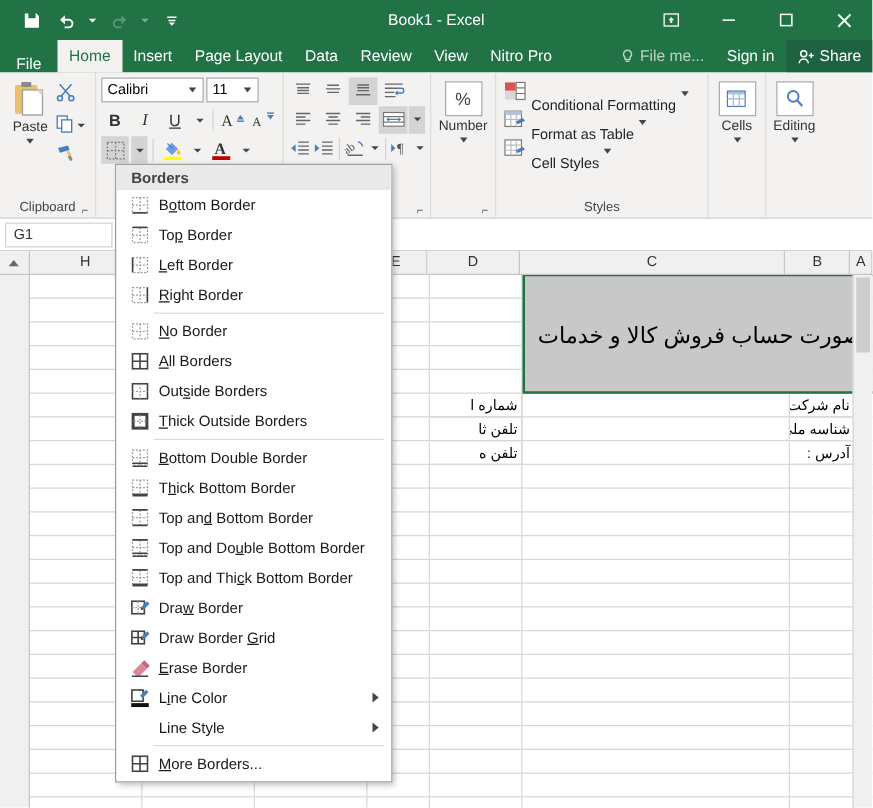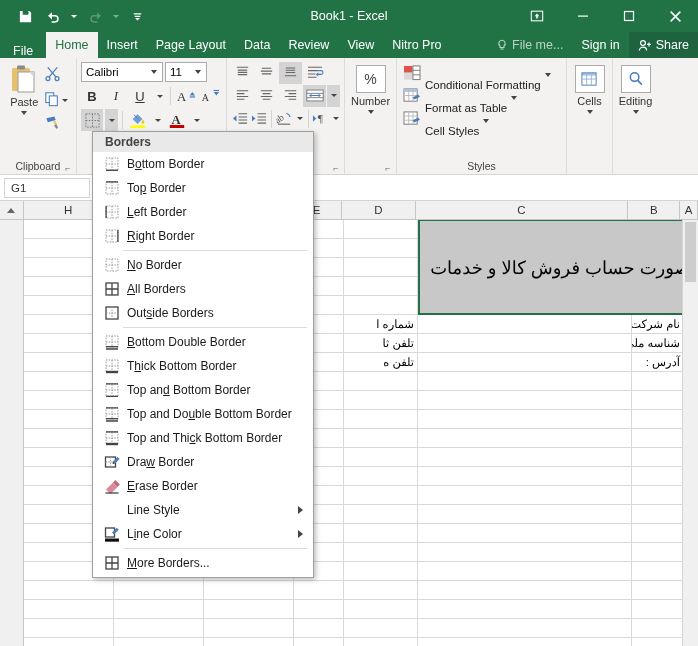--- a/index.html
+++ b/index.html
@@ -864,20 +864,29 @@
       </div>
       <div class="bitem">
         <span class="bicon">
           <svg width="16" height="16" viewBox="0 0 16 16">
             <rect x="2" y="2" width="12" height="12" fill="none" stroke="#444" stroke-width="1.3"></rect>
             <path stroke="#9a9a9a" stroke-width="1" stroke-dasharray="1.5 1.3" d="M8 2v12M2 8h12"></path>
           </svg>
         </span>
         <span class="blabel">Out<u>s</u>ide Borders</span>
       </div>
+      <div class="bitem">
+        <span class="bicon">
+          <svg width="16" height="16" viewBox="0 0 16 16">
+            <rect x="2.5" y="2.5" width="11" height="11" fill="none" stroke="#444" stroke-width="2.4"></rect>
+            <path stroke="#9a9a9a" stroke-width="1" stroke-dasharray="1.5 1.3" d="M8 3v10M3 8h10"></path>
+          </svg>
+        </span>
+        <span class="blabel"><u>T</u>hick Outside Borders</span>
+      </div>
       <div class="bsep"></div>
       <div class="bitem">
         <span class="bicon">
           <svg width="16" height="16" viewBox="0 0 16 16">
             <rect x="2" y="2" width="12" height="12" fill="none" stroke="#9a9a9a" stroke-width="1" stroke-dasharray="1.5 1.3"></rect>
             <path stroke="#9a9a9a" stroke-width="1" stroke-dasharray="1.5 1.3" d="M8 2v12M2 8h12"></path>
             <path stroke="#444" stroke-width="1.3" d="M2 12.6h12M2 15h12"></path>
           </svg>
         </span>
         <span class="blabel"><u>B</u>ottom Double Border</span>
@@ -932,45 +941,56 @@
             <path stroke="#9a9a9a" stroke-width="1" stroke-dasharray="1.5 1.3" d="M6.5 3v10M1.5 8h10"></path>
             <path fill="#4a7ebb" d="m9 7.5 4.6-4.6 2 2-4.6 4.6z"></path>
             <path fill="#333" d="m8.6 10 .4-2.4 2 2z"></path>
           </svg>
         </span>
         <span class="blabel">Dra<u>w</u> Border</span>
       </div>
       <div class="bitem">
         <span class="bicon">
           <svg width="16" height="16" viewBox="0 0 16 16">
+            <rect x="1.5" y="3" width="10" height="10" fill="none" stroke="#444" stroke-width="1.3"></rect>
+            <path stroke="#444" stroke-width="1.3" d="M6.5 3v10M1.5 8h10"></path>
+            <path fill="#4a7ebb" d="m9 7.5 4.6-4.6 2 2-4.6 4.6z"></path>
+            <path fill="#333" d="m8.6 10 .4-2.4 2 2z"></path>
+          </svg>
+        </span>
+        <span class="blabel">Draw Border <u>G</u>rid</span>
+      </div>
+      <div class="bitem">
+        <span class="bicon">
+          <svg width="16" height="16" viewBox="0 0 16 16">
             <path fill="#d98a9a" d="m2 11.5 7-7 4.5 4.5-7 7z"></path>
             <path fill="#c06a7e" d="m9 4.5 2.4-2.4L15.9 6.6 13.5 9z"></path>
             <path stroke="#444" stroke-width="1.3" d="M1.5 15h13"></path>
           </svg>
         </span>
         <span class="blabel"><u>E</u>rase Border</span>
       </div>
       <div class="bitem">
         <span class="bicon">
-          <svg width="16" height="16" viewBox="0 0 16 16"></svg>
-        </span>
-        <span class="blabel">Line Style</span>
-        <span class="submenu-arrow"></span>
-      </div>
-      <div class="bitem">
-        <span class="bicon">
           <svg width="16" height="16" viewBox="0 0 16 16">
             <rect x="1.5" y="2" width="9" height="9" fill="none" stroke="#444" stroke-width="1.3"></rect>
             <path fill="#4a7ebb" d="m8 6.5 4.8-4.8 2 2L10 8.5z"></path>
             <rect x="1" y="12.5" width="14" height="3.2" fill="#111"></rect>
           </svg>
         </span>
         <span class="blabel">L<u>i</u>ne Color</span>
         <span class="submenu-arrow"></span>
       </div>
+      <div class="bitem">
+        <span class="bicon">
+          <svg width="16" height="16" viewBox="0 0 16 16"></svg>
+        </span>
+        <span class="blabel">Line Style</span>
+        <span class="submenu-arrow"></span>
+      </div>
       <div class="bsep"></div>
       <div class="bitem">
         <span class="bicon">
           <svg width="16" height="16" viewBox="0 0 16 16">
             <rect x="2" y="2" width="12" height="12" fill="none" stroke="#444" stroke-width="1.3"></rect>
             <path stroke="#444" stroke-width="1.3" d="M8 2v12M2 8h12"></path>
           </svg>
         </span>
         <span class="blabel"><u>M</u>ore Borders...</span>
       </div>

